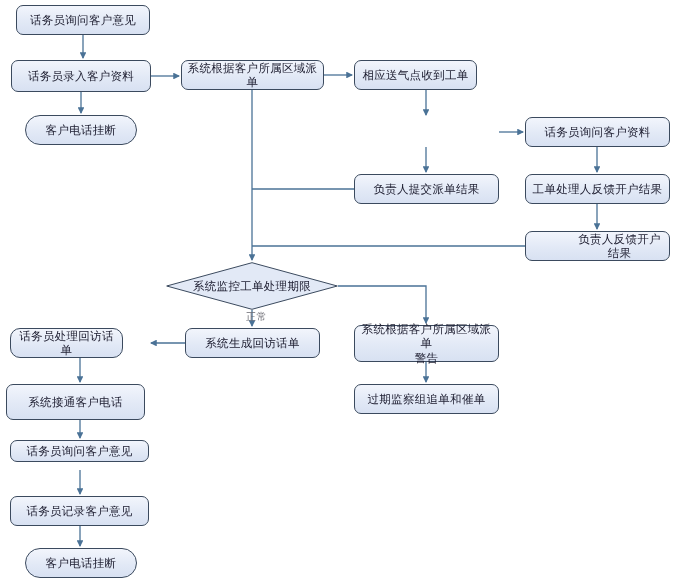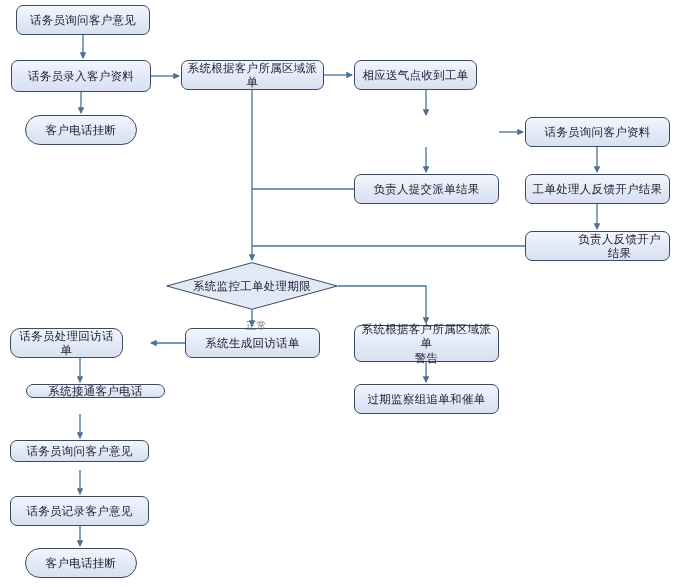--- a/index.html
+++ b/index.html
@@ -180,21 +180,21 @@
   </div>
 
   <div class="node proc" style="left:185px; top:328px; width:135px; height:30px;">
     <span class="node-label">系统生成回访话单</span>
   </div>
 
   <div class="node proc" style="left:10px; top:328px; width:113px; height:30px;border-radius:10px;">
     <span class="node-label">话务员处理回访话单</span>
   </div>
 
-  <div class="node proc" style="left:26px; top:384px; width:139px; height:14px;">
+  <div class="node proc" style="left:6px; top:384px; width:139px; height:36px;">
     <span class="node-label">系统接通客户电话</span>
   </div>
 
   <div class="node proc" style="left:10px; top:440px; width:139px; height:22px;">
     <span class="node-label">话务员询问客户意见</span>
   </div>
 
   <div class="node proc" style="left:10px; top:496px; width:139px; height:30px;">
     <span class="node-label">话务员记录客户意见</span>
   </div>
@@ -205,17 +205,17 @@
 
   <div class="node proc" style="left:354px; top:325px; width:145px; height:37px;">
     <span class="node-label">系统根据客户所属区域派单
 警告</span>
   </div>
 
   <div class="node proc" style="left:354px; top:384px; width:145px; height:30px;">
     <span class="node-label">过期监察组追单和催单</span>
   </div>
 
-  <div class="edge-label" style="left:246px; top:310px;margin-top:9px;">
+  <div class="edge-label" style="left:246px; top:310px;">
     <span>正常</span>
   </div>
 
 </div>
 
 </body></html>

